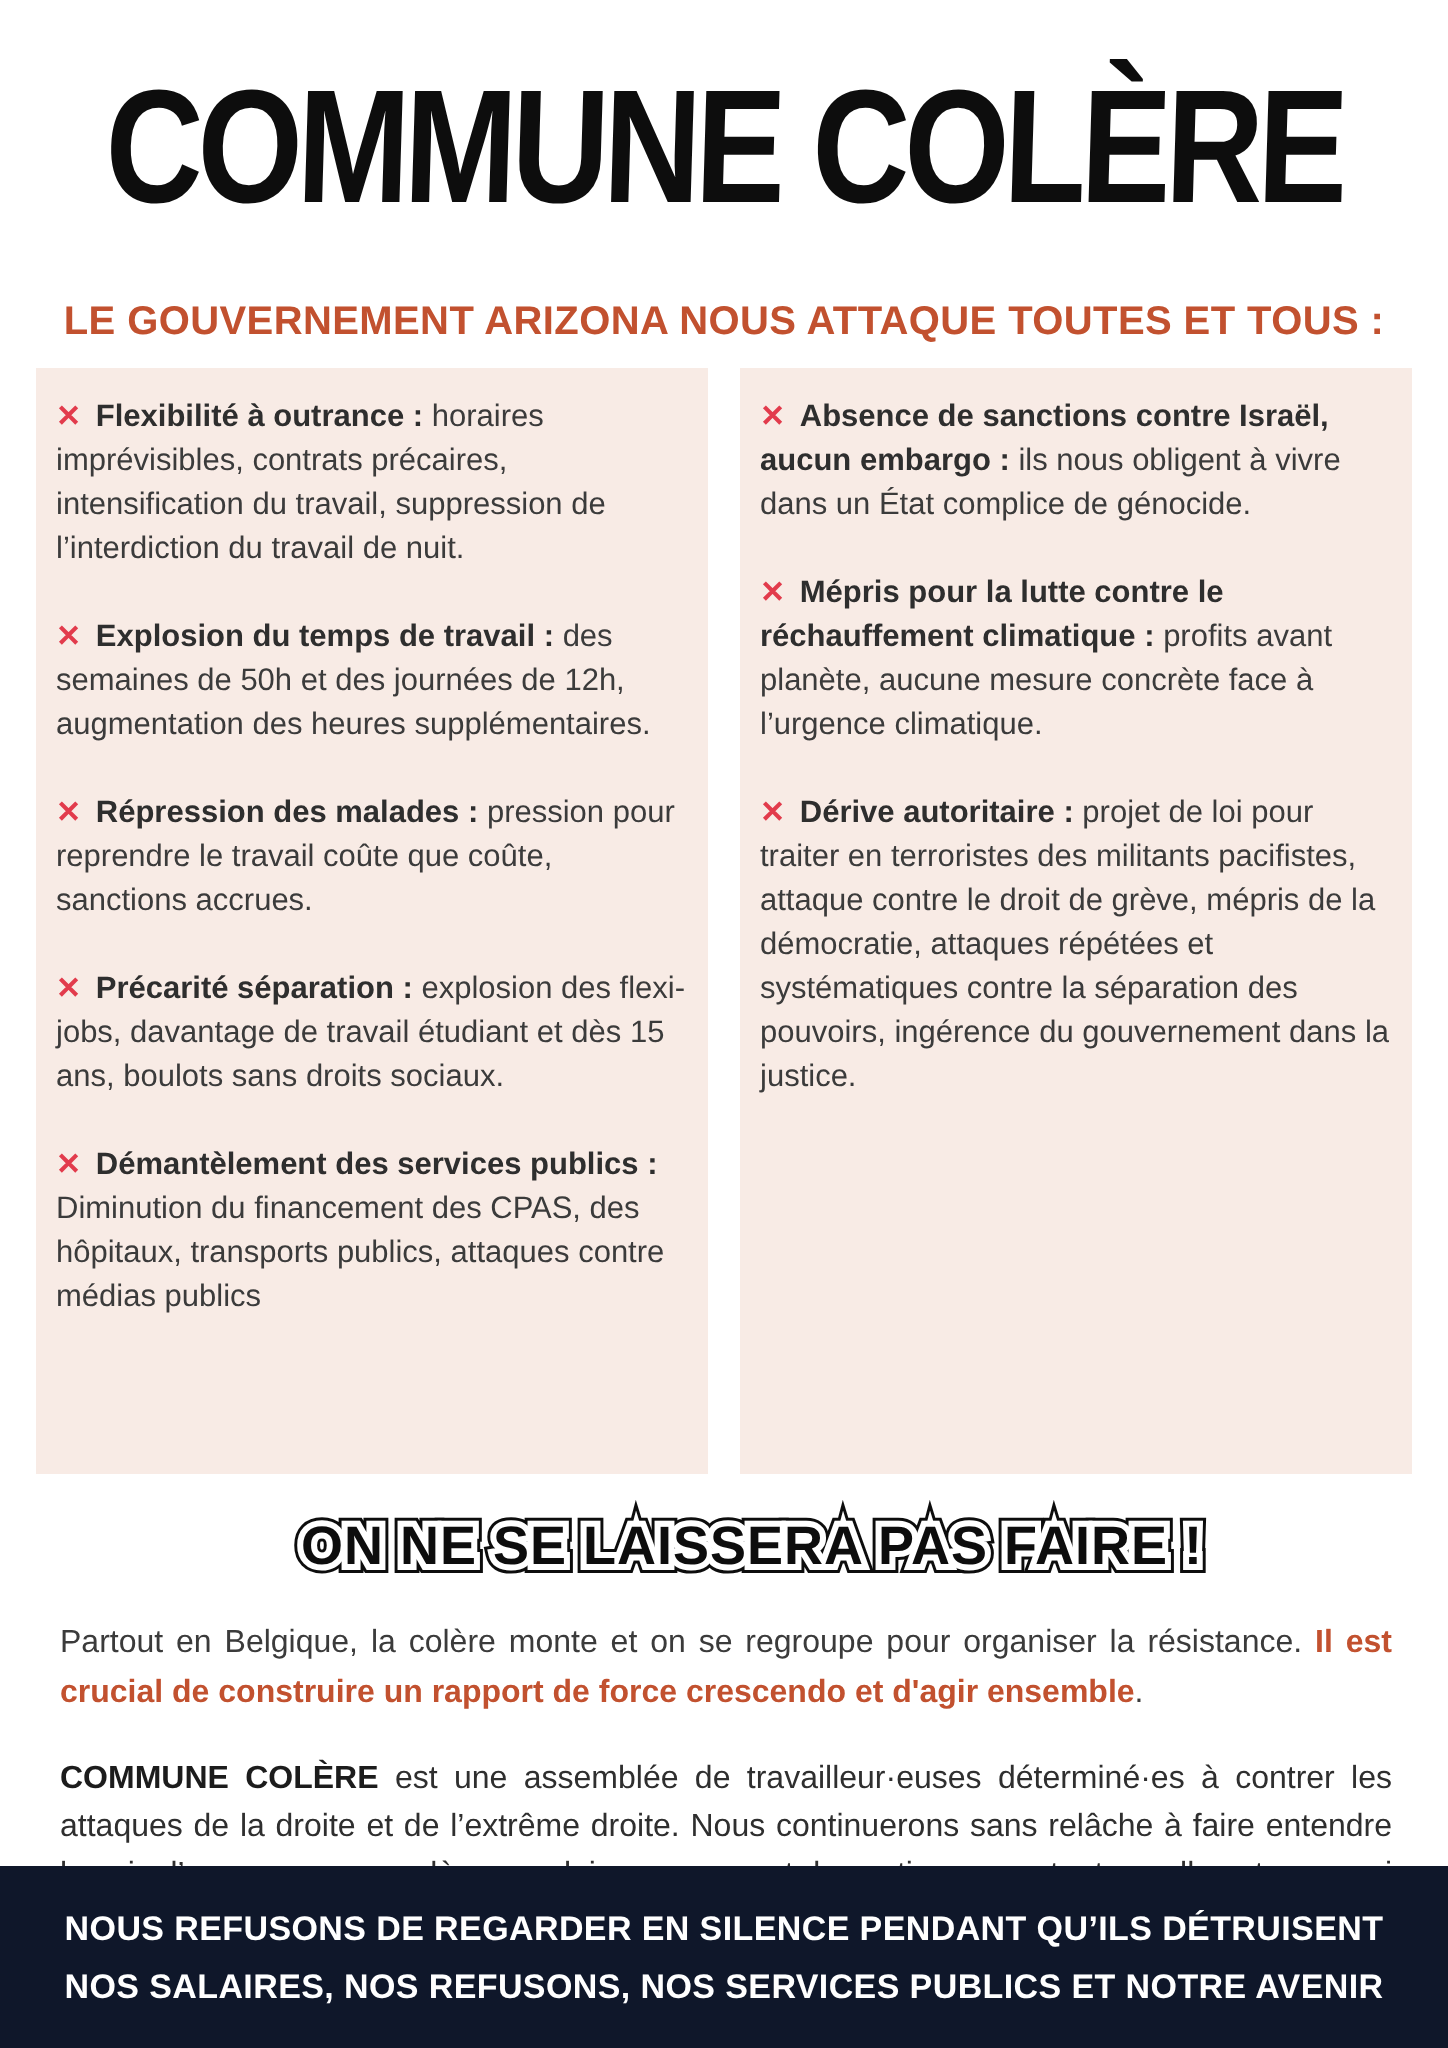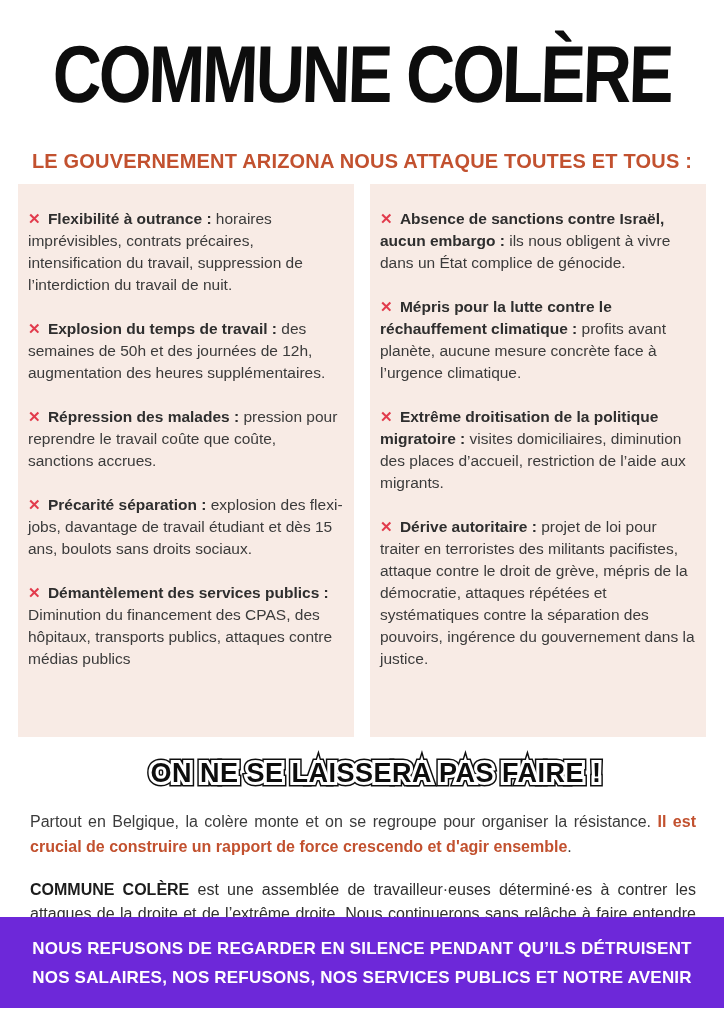--- a/index.html
+++ b/index.html
@@ -41,21 +41,21 @@
 
   
   .columns {
     margin: 11px 18px 0 18px;
     display: grid;
     grid-template-columns: 1fr 1fr;
     gap: 16px;
   }
   .panel {
     background: #f8ebe5;
-    padding: 24px 11px 18px 10px;
+    padding: 14px 11px 18px 10px;
     min-height: 553px;
   }
   .item {
     margin: 0 0 22px 0;
     font-size: 15.5px;
     line-height: 22px;
     color: #3b3b3b;
   }
   .item:last-child { margin-bottom: 0; }
   .item b { color: #2e2e2e; }
@@ -100,23 +100,23 @@
     font-size: 16px;
     line-height: 24px;
     text-align: justify;
     color: #2f2f2f;
   }
   .about b { color: #1c1c1c; }
 
   
   .footer {
     position: absolute;
-    left: 0; right: 0; bottom: 16px;
+    left: 0; right: 0; bottom: 0;
     height: 91px;
-    background: #6d28d9;
+    background: #0f172a;
     display: flex;
     flex-direction: column;
     align-items: center;
     justify-content: center;
     color: #ffffff;
     font-weight: bold;
     font-size: 17px;
     line-height: 29px;
     letter-spacing: 0.2px;
     text-align: center;
@@ -137,21 +137,20 @@
       <p class="item"><span class="cross">✕</span> <b>Flexibilité à outrance :</b> <span>horaires imprévisibles, contrats précaires, intensification du travail, suppression de l’interdiction du travail de nuit.</span></p>
       <p class="item"><span class="cross">✕</span> <b>Explosion du temps de travail :</b> <span>des semaines de 50h et des journées de 12h, augmentation des heures supplémentaires.</span></p>
       <p class="item"><span class="cross">✕</span> <b>Répression des malades :</b> <span>pression pour reprendre le travail coûte que coûte, sanctions accrues.</span></p>
       <p class="item"><span class="cross">✕</span> <b>Précarité séparation :</b> <span>explosion des flexi-jobs, davantage de travail étudiant et dès 15 ans, boulots sans droits sociaux.</span></p>
       <p class="item"><span class="cross">✕</span> <b>Démantèlement des services publics :</b> <span>Diminution du financement des CPAS, des hôpitaux, transports publics, attaques contre médias publics</span></p>
     </div>
 
     <div class="panel">
       <p class="item"><span class="cross">✕</span> <b>Absence de sanctions contre Israël, aucun embargo :</b> <span>ils nous obligent à vivre dans un État complice de génocide.</span></p>
       <p class="item"><span class="cross">✕</span> <b>Mépris pour la lutte contre le réchauffement climatique :</b> <span>profits avant planète, aucune mesure concrète face à l’urgence climatique.</span></p>
-      <p class="item"><span class="cross">✕</span> <b>Extrême droitisation de la politique migratoire :</b> <span>visites domiciliaires, diminution des places d’accueil, restriction de l’aide aux migrants.</span></p>
       <p class="item"><span class="cross">✕</span> <b>Dérive autoritaire :</b> <span>projet de loi pour traiter en terroristes des militants pacifistes, attaque contre le droit de grève, mépris de la démocratie, attaques répétées et systématiques contre la séparation des pouvoirs, ingérence du gouvernement dans la justice.</span></p>
     </div>
 
   </div>
 
   <div class="slogan">
     <span class="layer-outer">ON NE SE LAISSERA PAS FAIRE !</span>
     <span class="layer-mid">ON NE SE LAISSERA PAS FAIRE !</span>
     <span class="layer-top">ON NE SE LAISSERA PAS FAIRE !</span>
   </div>

